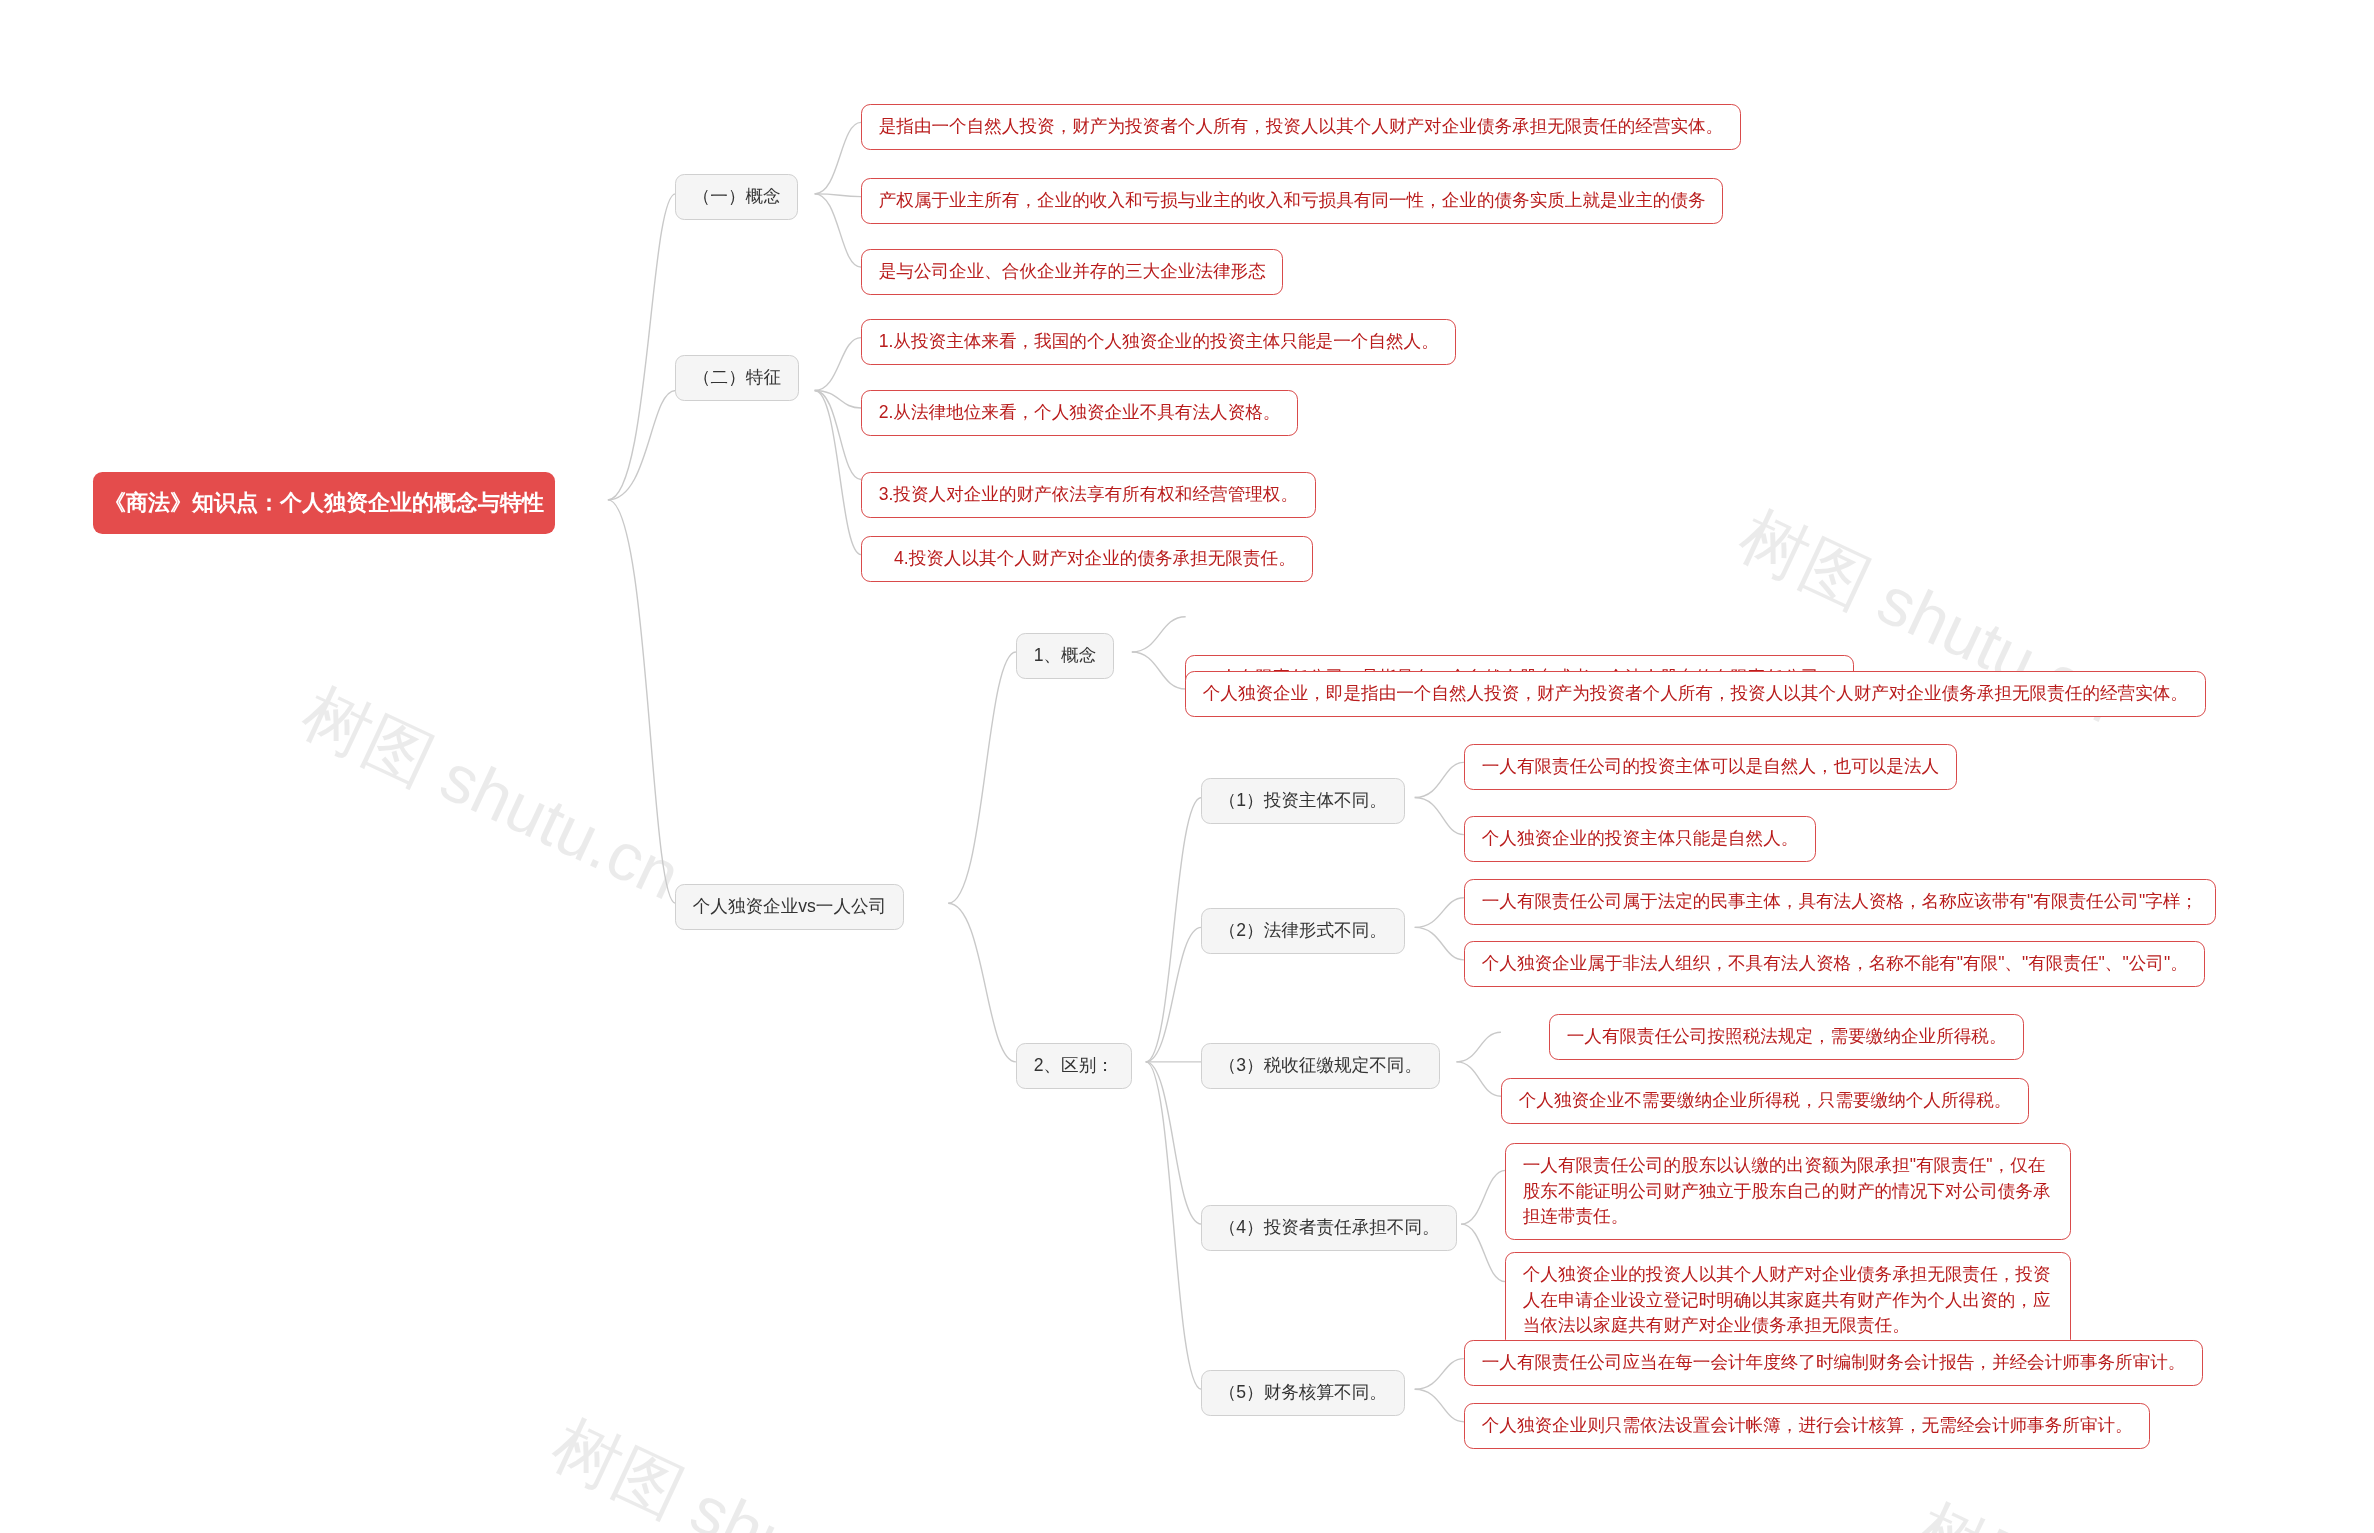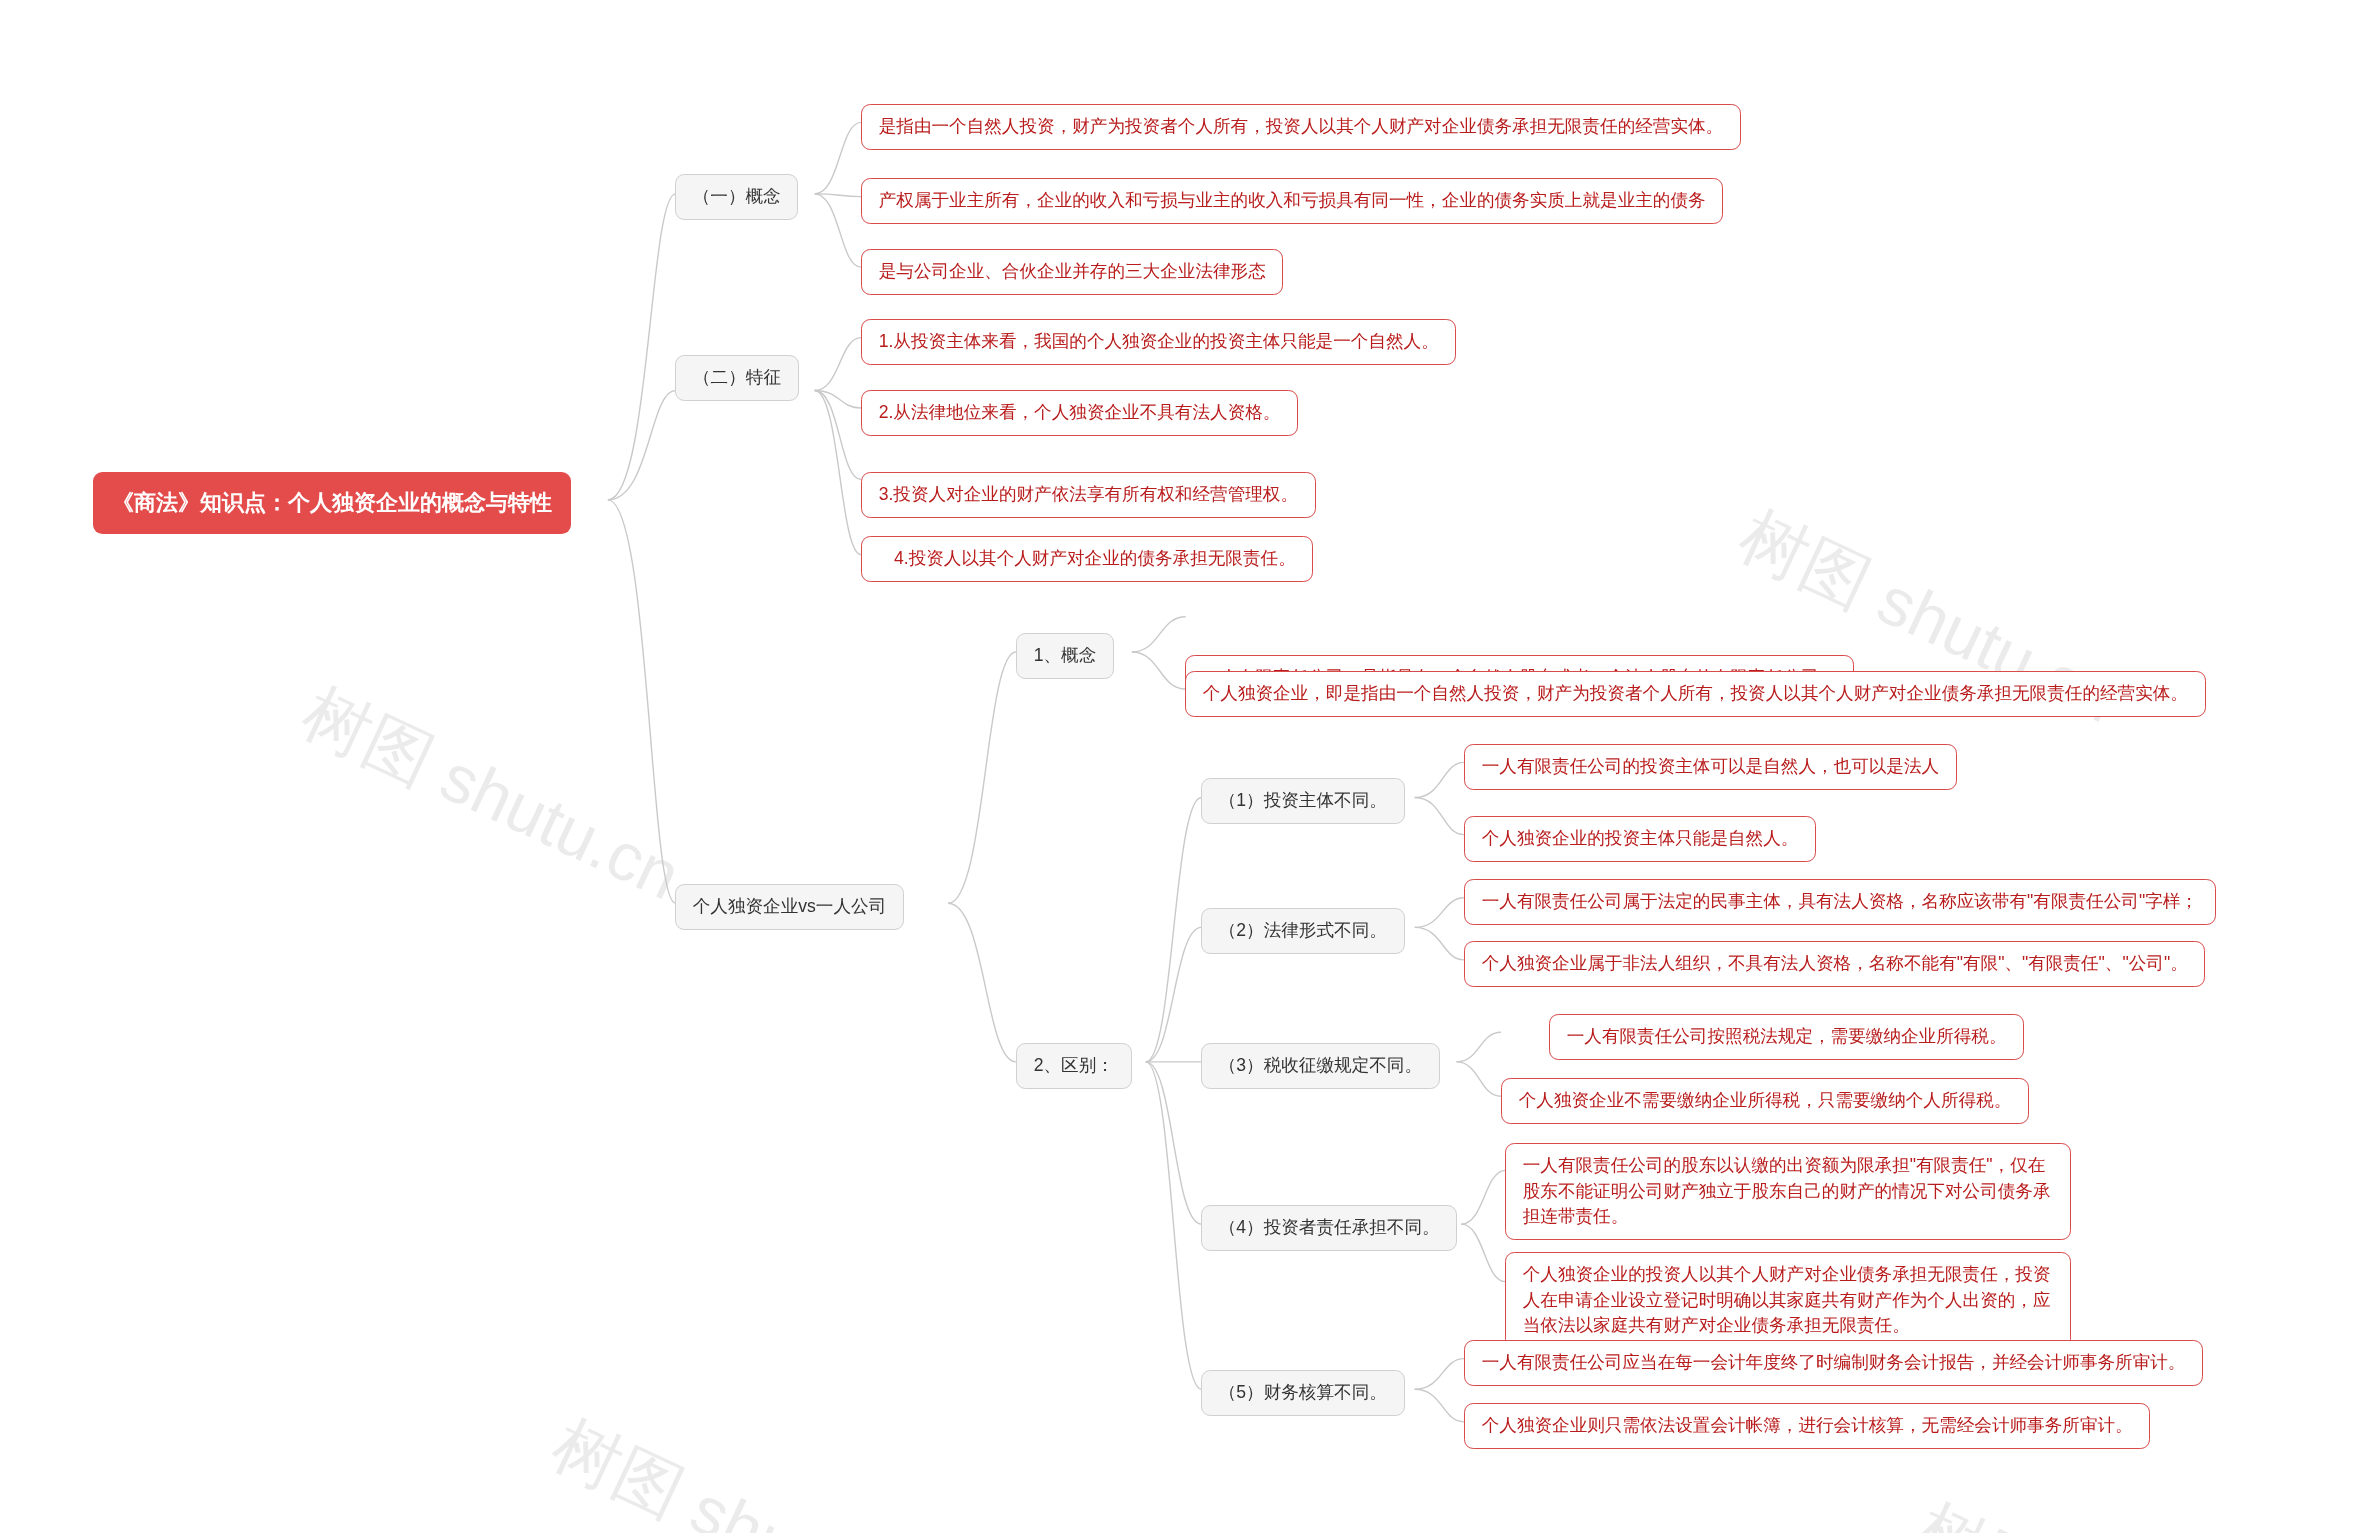--- a/index.html
+++ b/index.html
@@ -22,21 +22,21 @@
     white-space: nowrap;
     color: #b91c1c;
     line-height: 1.45;
   }
   .root {
     background: #e44c4c;
     color: #ffffff;
     font-weight: 600;
     font-size: 22px;
     border-radius: 9.3px;
-    padding: 15px 19px;
+    padding: 15px 11px;
     border: none;
   }
   .branch {
     background: #f5f5f5;
     border: 1.4px solid #d0d0d0;
     color: #333;
   }
   .wrap { white-space: normal; width: 566px; }
   svg.connectors {
     position: absolute;

